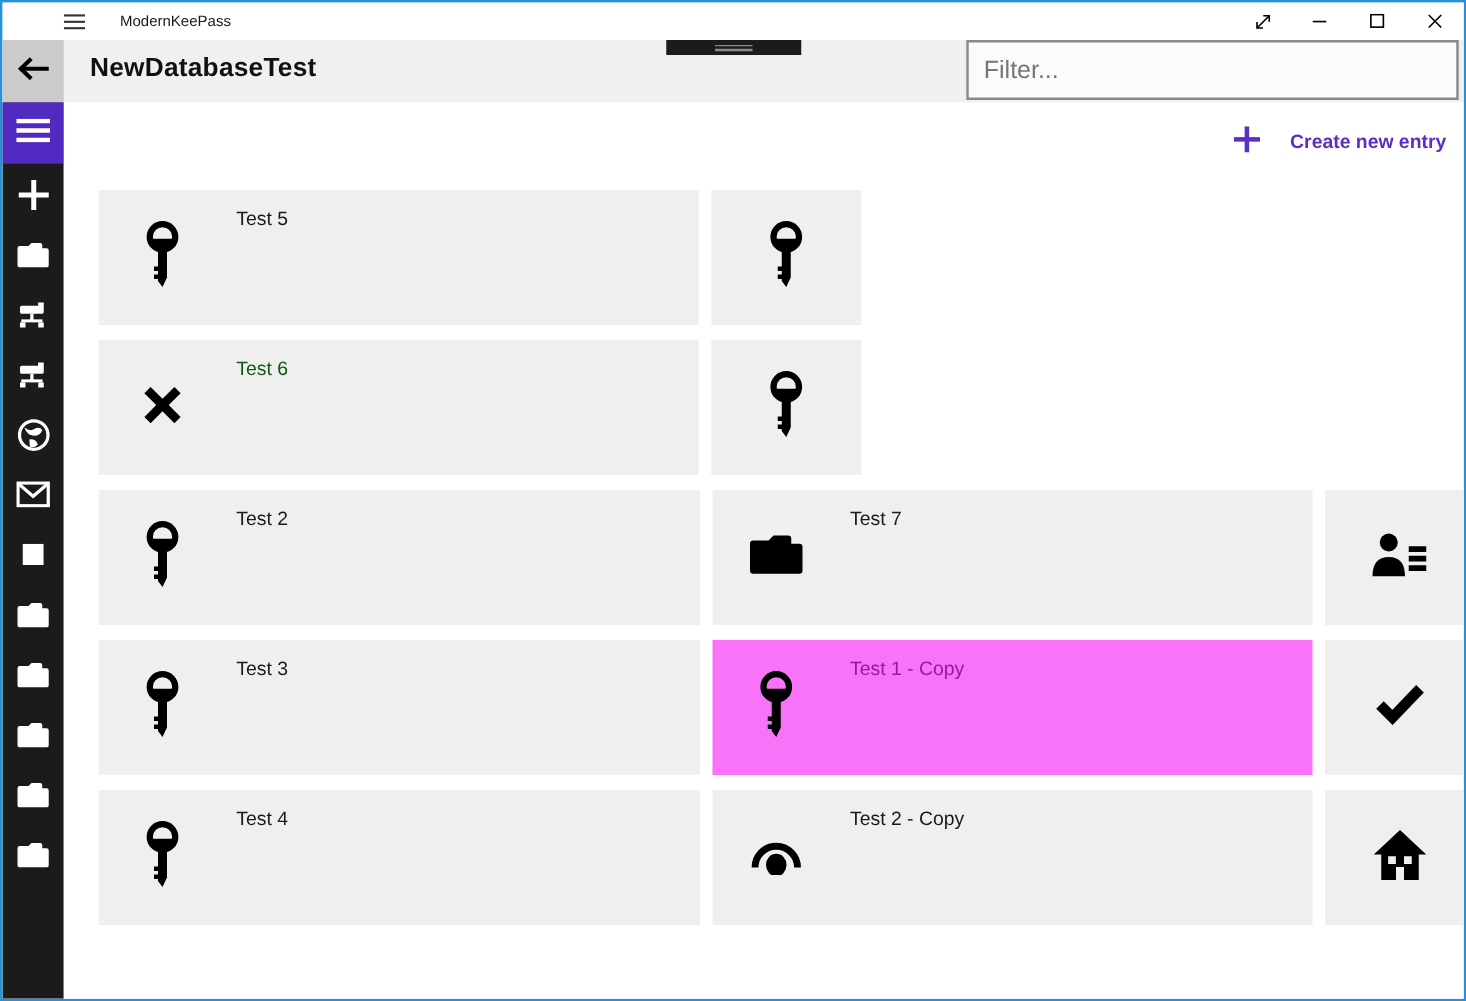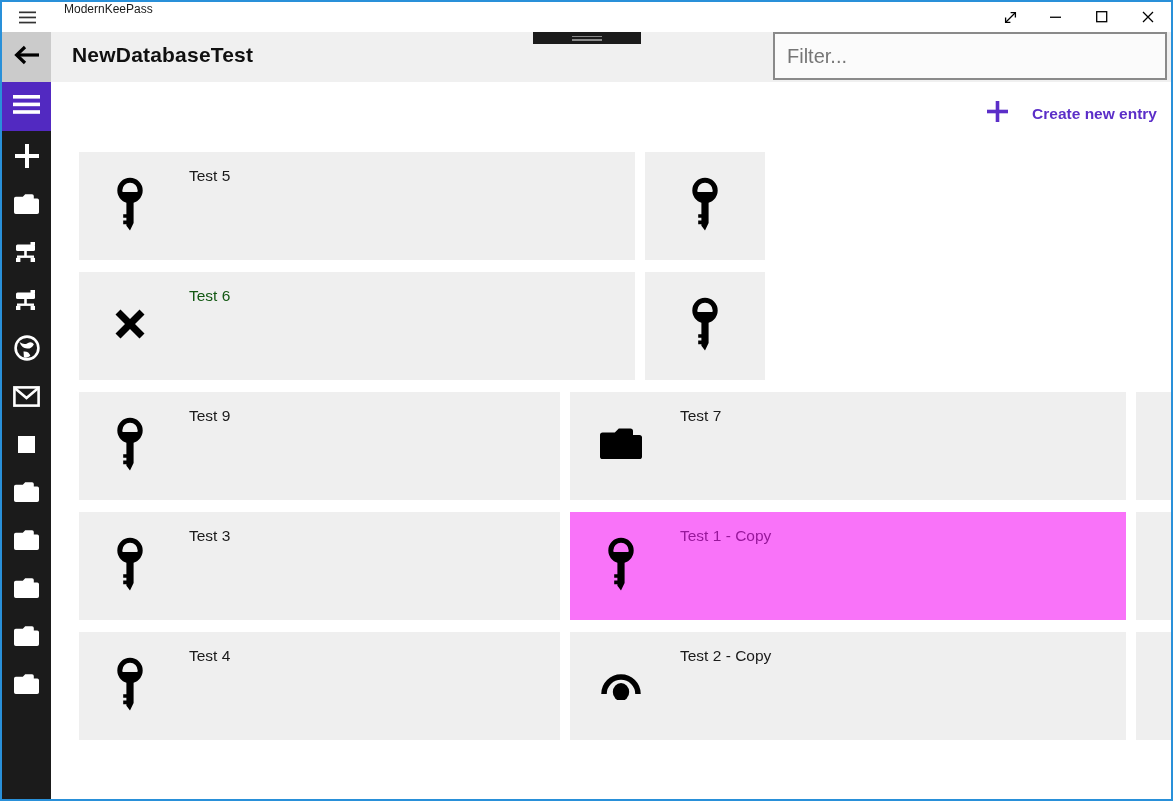--- a/index.html
+++ b/index.html
@@ -4,21 +4,21 @@
 <style>
   * { margin:0; padding:0; box-sizing:border-box; }
   html,body { background:#d7d7d7; }
   body { font-family:"Liberation Sans", sans-serif; }
 
   .window { position:relative; width:1173px; height:801px; background:#ffffff;
             border:2px solid #2990d9; overflow:hidden; }
 
   
   .titlebar { position:absolute; left:0; top:0; right:0; height:30px; background:#ffffff;
-              display:flex; align-items:flex-start; }
+              display:flex; align-items:center;padding-left:32px; }
   .tb-hamburger { width:50px; height:30px; display:flex; align-items:center; justify-content:center; cursor:pointer; }
   .tb-title { font-size:12px; color:#1a1a1a; margin-left:12px; }
   .tb-controls { margin-left:auto; display:flex; height:30px; }
   .tb-btn { width:46px; height:30px; display:flex; align-items:center; justify-content:center; }
 
   
   .header { position:absolute; left:0; top:30px; right:0; height:50px; background:#f0f0f0; }
   .back-btn { position:absolute; left:0; top:0; width:49px; height:50px; background:#cbcbcb;
               display:flex; align-items:center; justify-content:center; }
   .page-title { position:absolute; left:70px; top:11px; font-size:21px; font-weight:700; color:#111; letter-spacing:0.2px; }
@@ -41,21 +41,21 @@
   
   .main { position:absolute; left:49px; top:80px; right:0; bottom:0; background:#ffffff; }
   .create-btn { position:absolute; top:19px; right:14px; display:flex; align-items:center; gap:24px;
                 color:#5b2ec8; font-size:15.5px; font-weight:700; cursor:pointer; background:none; border:none;
                 font-family:"Liberation Sans",sans-serif; }
 
   .grid { position:absolute; left:28px; top:70px; }
   .row { display:flex; gap:10px; margin-bottom:12px; }
   .cell { position:relative; height:108px; background:#efefef; }
   .cell.c1 { width:481px; }
-  .cell.c2 { width:556px; }
+  .cell.c2 { width:480px; }
   .cell.c3 { width:120px; }
   .cell.selected { background:#f973f9; }
   .cell-icon { position:absolute; left:21px; top:0; width:60px; height:100%;
                display:flex; align-items:center; justify-content:center; }
   .cell.c3 .cell-icon { left:0; width:100%; }
   .cell-title { position:absolute; left:110px; top:15px; font-size:15.5px; color:#1a1a1a; }
   .cell-title.bold { font-weight:700; }
   .cell-lines { position:absolute; left:110px; top:51px; font-size:15.5px; color:#1a1a1a; line-height:21.5px; }
 </style>
 </head>
@@ -257,21 +257,21 @@
         </div>
         <div class="row">
           <div class="cell c1">
             <div class="cell-icon">
               <span><svg width="30" height="55" viewBox="0 0 30 55">
                   <circle cx="15" cy="13.5" r="10.2" fill="none" stroke="#000" stroke-width="5"></circle>
                   <path d="M4.9 15 a10.1 10.1 0 0 0 20.2 0 z" fill="#000"></path>
                   <path d="M11.4 23 L18.6 23 L18.6 46 L15 53.5 L11.4 48.8 L11.4 47.2 L8.2 47.2 L8.2 43.6 L11.4 43.6 L11.4 40.8 L8.2 40.8 L8.2 37.2 L11.4 37.2 Z" fill="#000"></path>
                 </svg></span>
             </div>
-            <div class="cell-title">Test 9</div>
+            <div class="cell-title">Test 2</div>
           </div>
           <div class="cell c2">
             <div class="cell-icon">
               <span><svg width="46" height="34" viewBox="0 0 46 34">
                   <path d="M2 8 q0-2.6 2.6-2.6 h12.2 l4-4 h11.6 q2.6 0 2.6 2.6 v4 h6.4 q2.6 0 2.6 2.6 v18.8 q0 2.6-2.6 2.6 H4.6 q-2.6 0-2.6-2.6 Z" fill="#000"></path>
                 </svg></span>
             </div>
             <div class="cell-title">Test 7</div>
           </div>
           <div class="cell c3">

